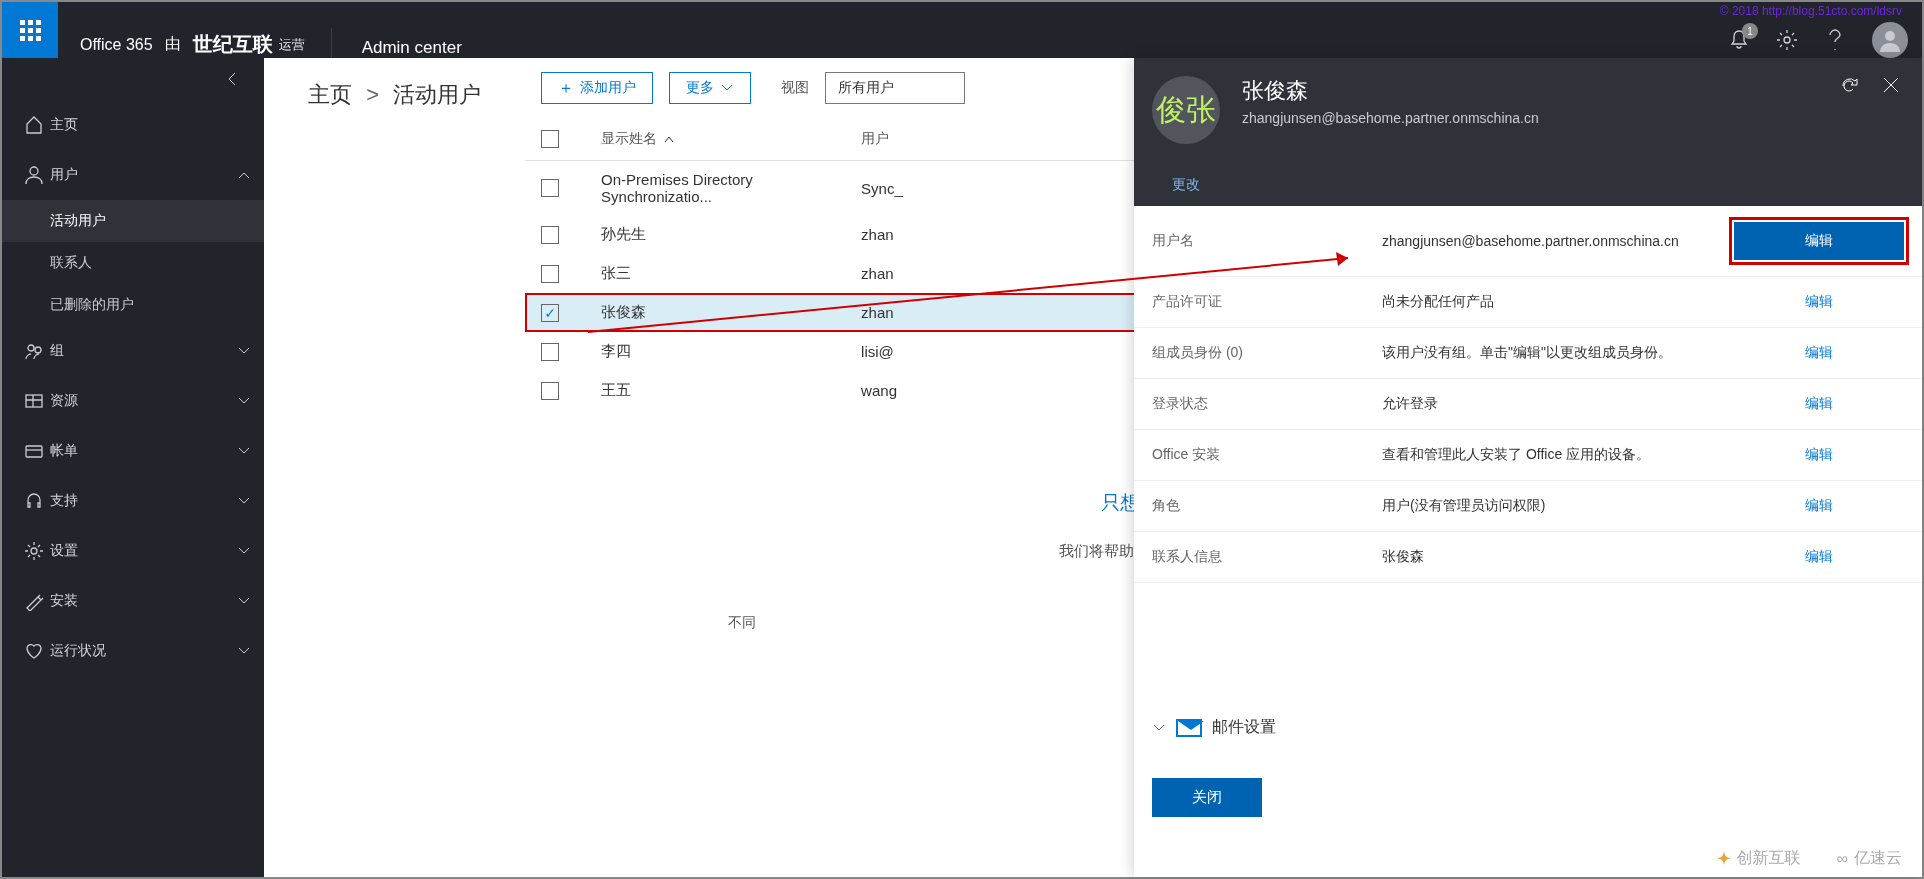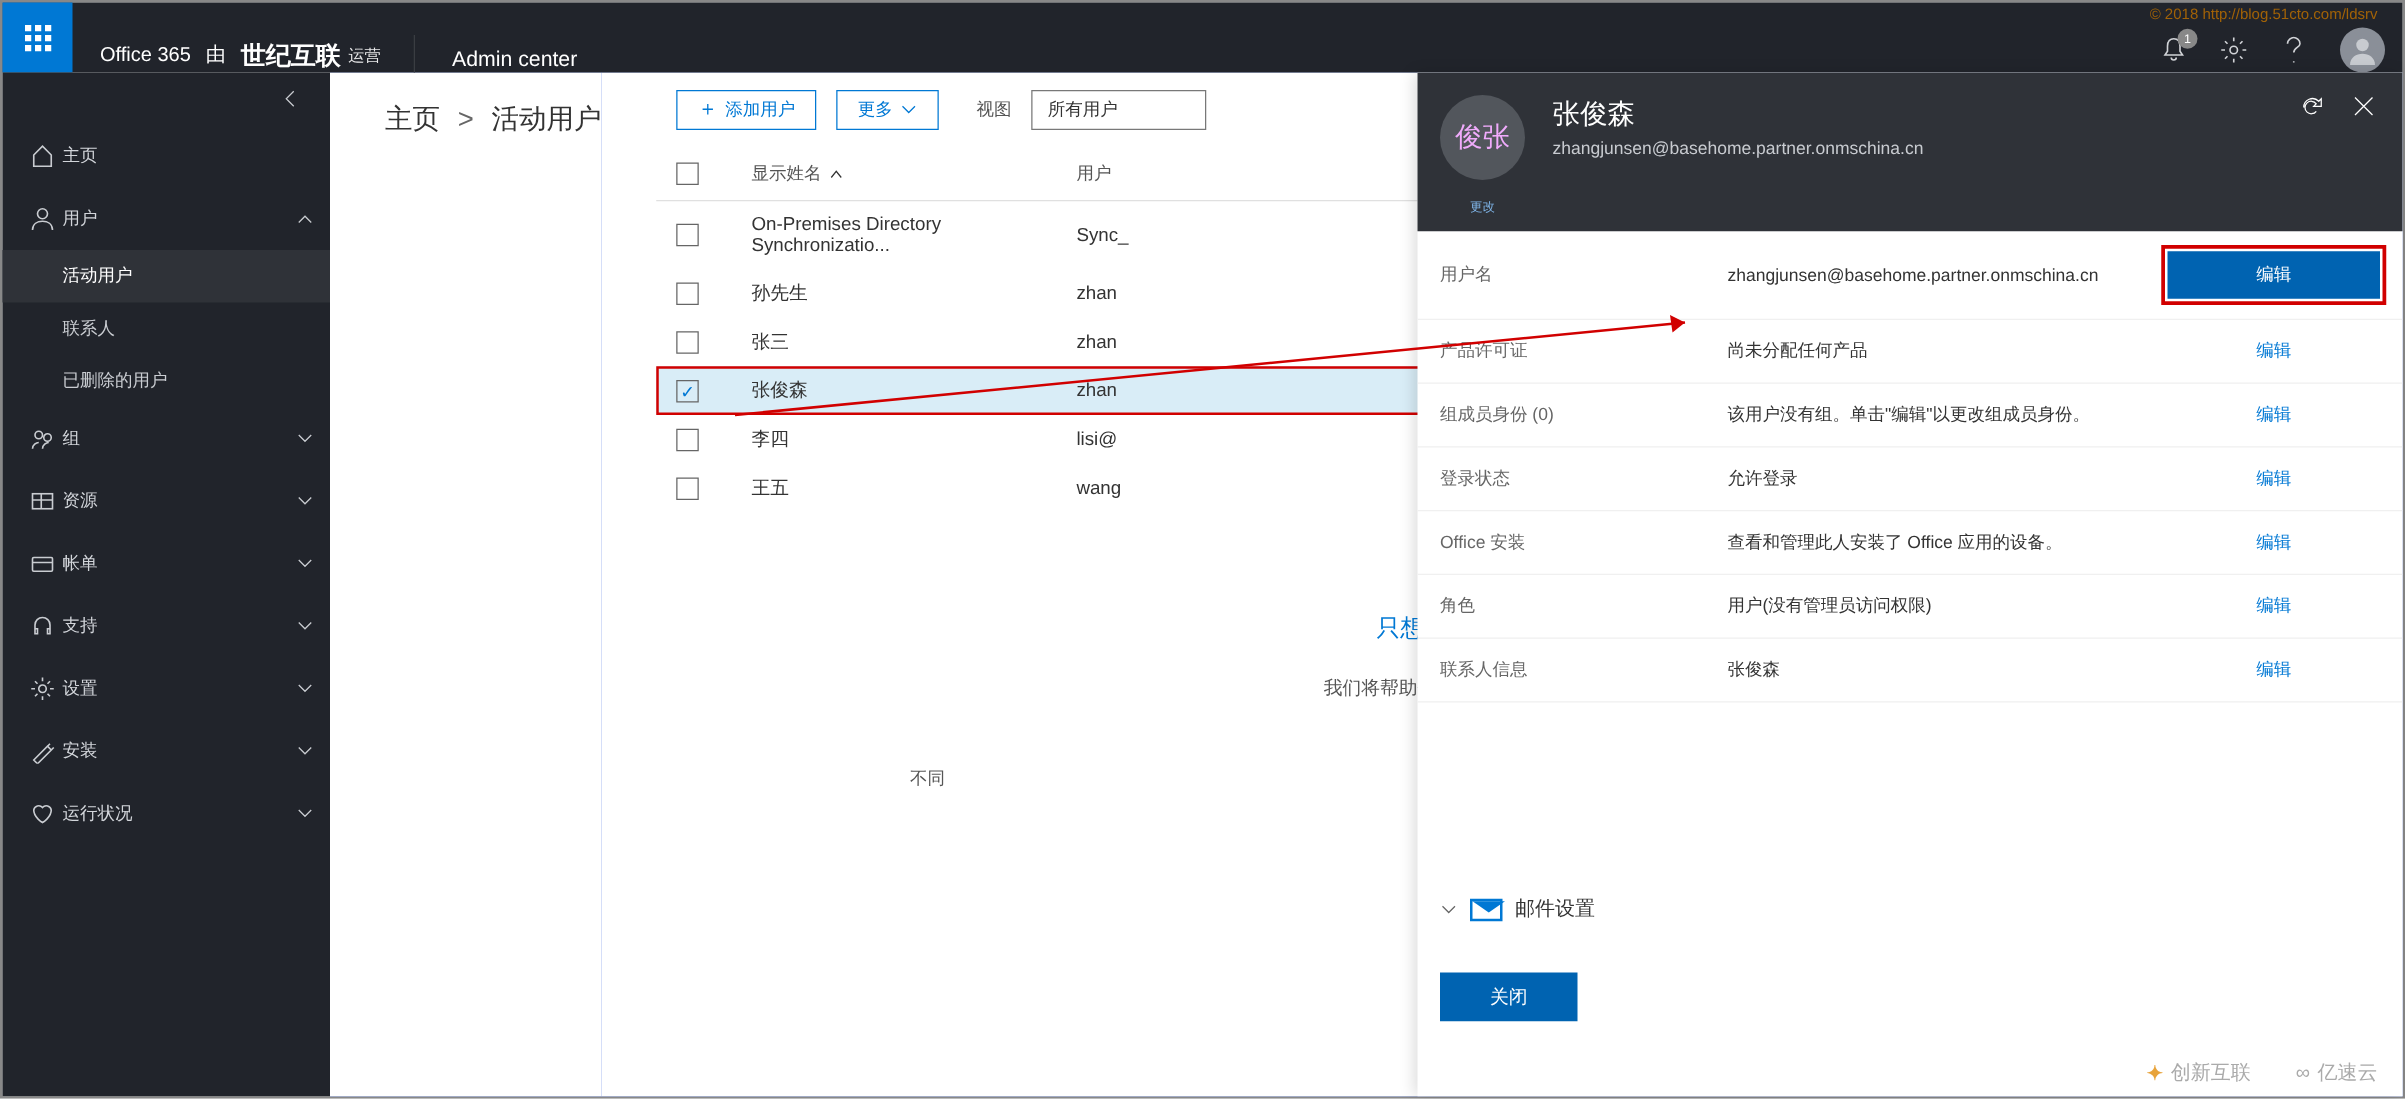--- a/index.html
+++ b/index.html
@@ -1,18 +1,18 @@
 <!DOCTYPE html>
 <html><head>
 <meta charset="utf-8">
 <style>
 html,body{margin:0;padding:0;font-family:"Segoe UI","Microsoft YaHei",sans-serif;font-size:14px;color:#333;background:#fff;height:100%;overflow:hidden}
 *{box-sizing:border-box}
 .root{width:1924px;height:879px;border:2px solid #888;position:relative;display:flex;flex-direction:column;background:#fff}
-.watermark-top{position:absolute;top:2px;right:20px;font-size:12px;color:#a16207;z-index:200}
+.watermark-top{position:absolute;top:2px;right:20px;font-size:12px;color:#6d28d9;z-index:200}
 .watermark-bottom{position:absolute;bottom:8px;right:20px;font-size:16px;color:#aaa;z-index:200;display:flex;align-items:center;gap:6px}
 
 
 .topbar{height:56px;background:#21242b;display:flex;align-items:flex-end;color:#fff;position:relative}
 .waffle{width:56px;height:56px;background:#0078d4;display:flex;align-items:center;justify-content:center}
 .waffle-grid{display:grid;grid-template-columns:repeat(3,5px);grid-template-rows:repeat(3,5px);gap:3px}
 .waffle-grid span{background:#fff}
 .brand{padding:0 22px;display:flex;align-items:center;gap:6px;font-size:16px}
 .brand .b1{font-weight:400}
 .brand .b2{font-size:13px;opacity:.9}
@@ -64,24 +64,24 @@
 .trow.selected{background:#d9edf7;outline:2px solid #d10000;outline-offset:-2px}
 .chk{width:18px;height:18px;border:1px solid #666;display:flex;align-items:center;justify-content:center;color:#0078d4;font-size:14px}
 
 .promo{text-align:center;margin-top:80px}
 .promo-title{color:#0078d4;font-size:19px;margin-bottom:22px}
 .promo-sub{color:#555;font-size:15px;line-height:1.7}
 
 
 .detail{position:absolute;top:56px;right:0;bottom:0;width:788px;background:#fff;box-shadow:-3px 0 12px rgba(0,0,0,.15);display:flex;flex-direction:column;z-index:50}
 .detail-head{background:#2f3238;color:#fff;padding:18px 24px 12px 18px;display:flex;align-items:flex-start;gap:22px;position:relative}
-.det-avatar{width:68px;height:68px;border-radius:50%;background:#52565c;display:flex;align-items:center;justify-content:center;font-size:22px;color:#f0abfc}
+.det-avatar{width:68px;height:68px;border-radius:50%;background:#52565c;display:flex;align-items:center;justify-content:center;font-size:30px;color:#bef264}
 .det-title h2{margin:0;font-size:22px;font-weight:500}
 .det-title .email{font-size:14px;color:#c8cbd0;margin-top:4px}
-.det-change{color:#7fb5e8;font-size:10px;margin-top:7px;cursor:pointer}
+.det-change{color:#7fb5e8;font-size:14px;margin-top:24px;cursor:pointer}
 .det-head-right{position:absolute;top:18px;right:22px;display:flex;gap:22px}
 .det-head-right svg{stroke:#fff;fill:none;cursor:pointer}
 .det-actions{display:flex;gap:12px;padding:14px 18px 14px 108px;border-bottom:1px solid #eee}
 .det-btn-out{border:1px solid #0078d4;color:#0078d4;padding:5px 18px;display:flex;align-items:center;gap:8px;cursor:pointer;font-size:14px;background:#fff}
 .det-btn-out svg{stroke:#0078d4;fill:none}
 
 .det-rows{flex:1;overflow:auto}
 .det-row{display:flex;align-items:center;padding:16px 18px;border-bottom:1px solid #f0f0f0}
 .det-row .label{width:230px;color:#666;font-size:14px}
 .det-row .value{flex:1;font-size:14px;color:#333}

